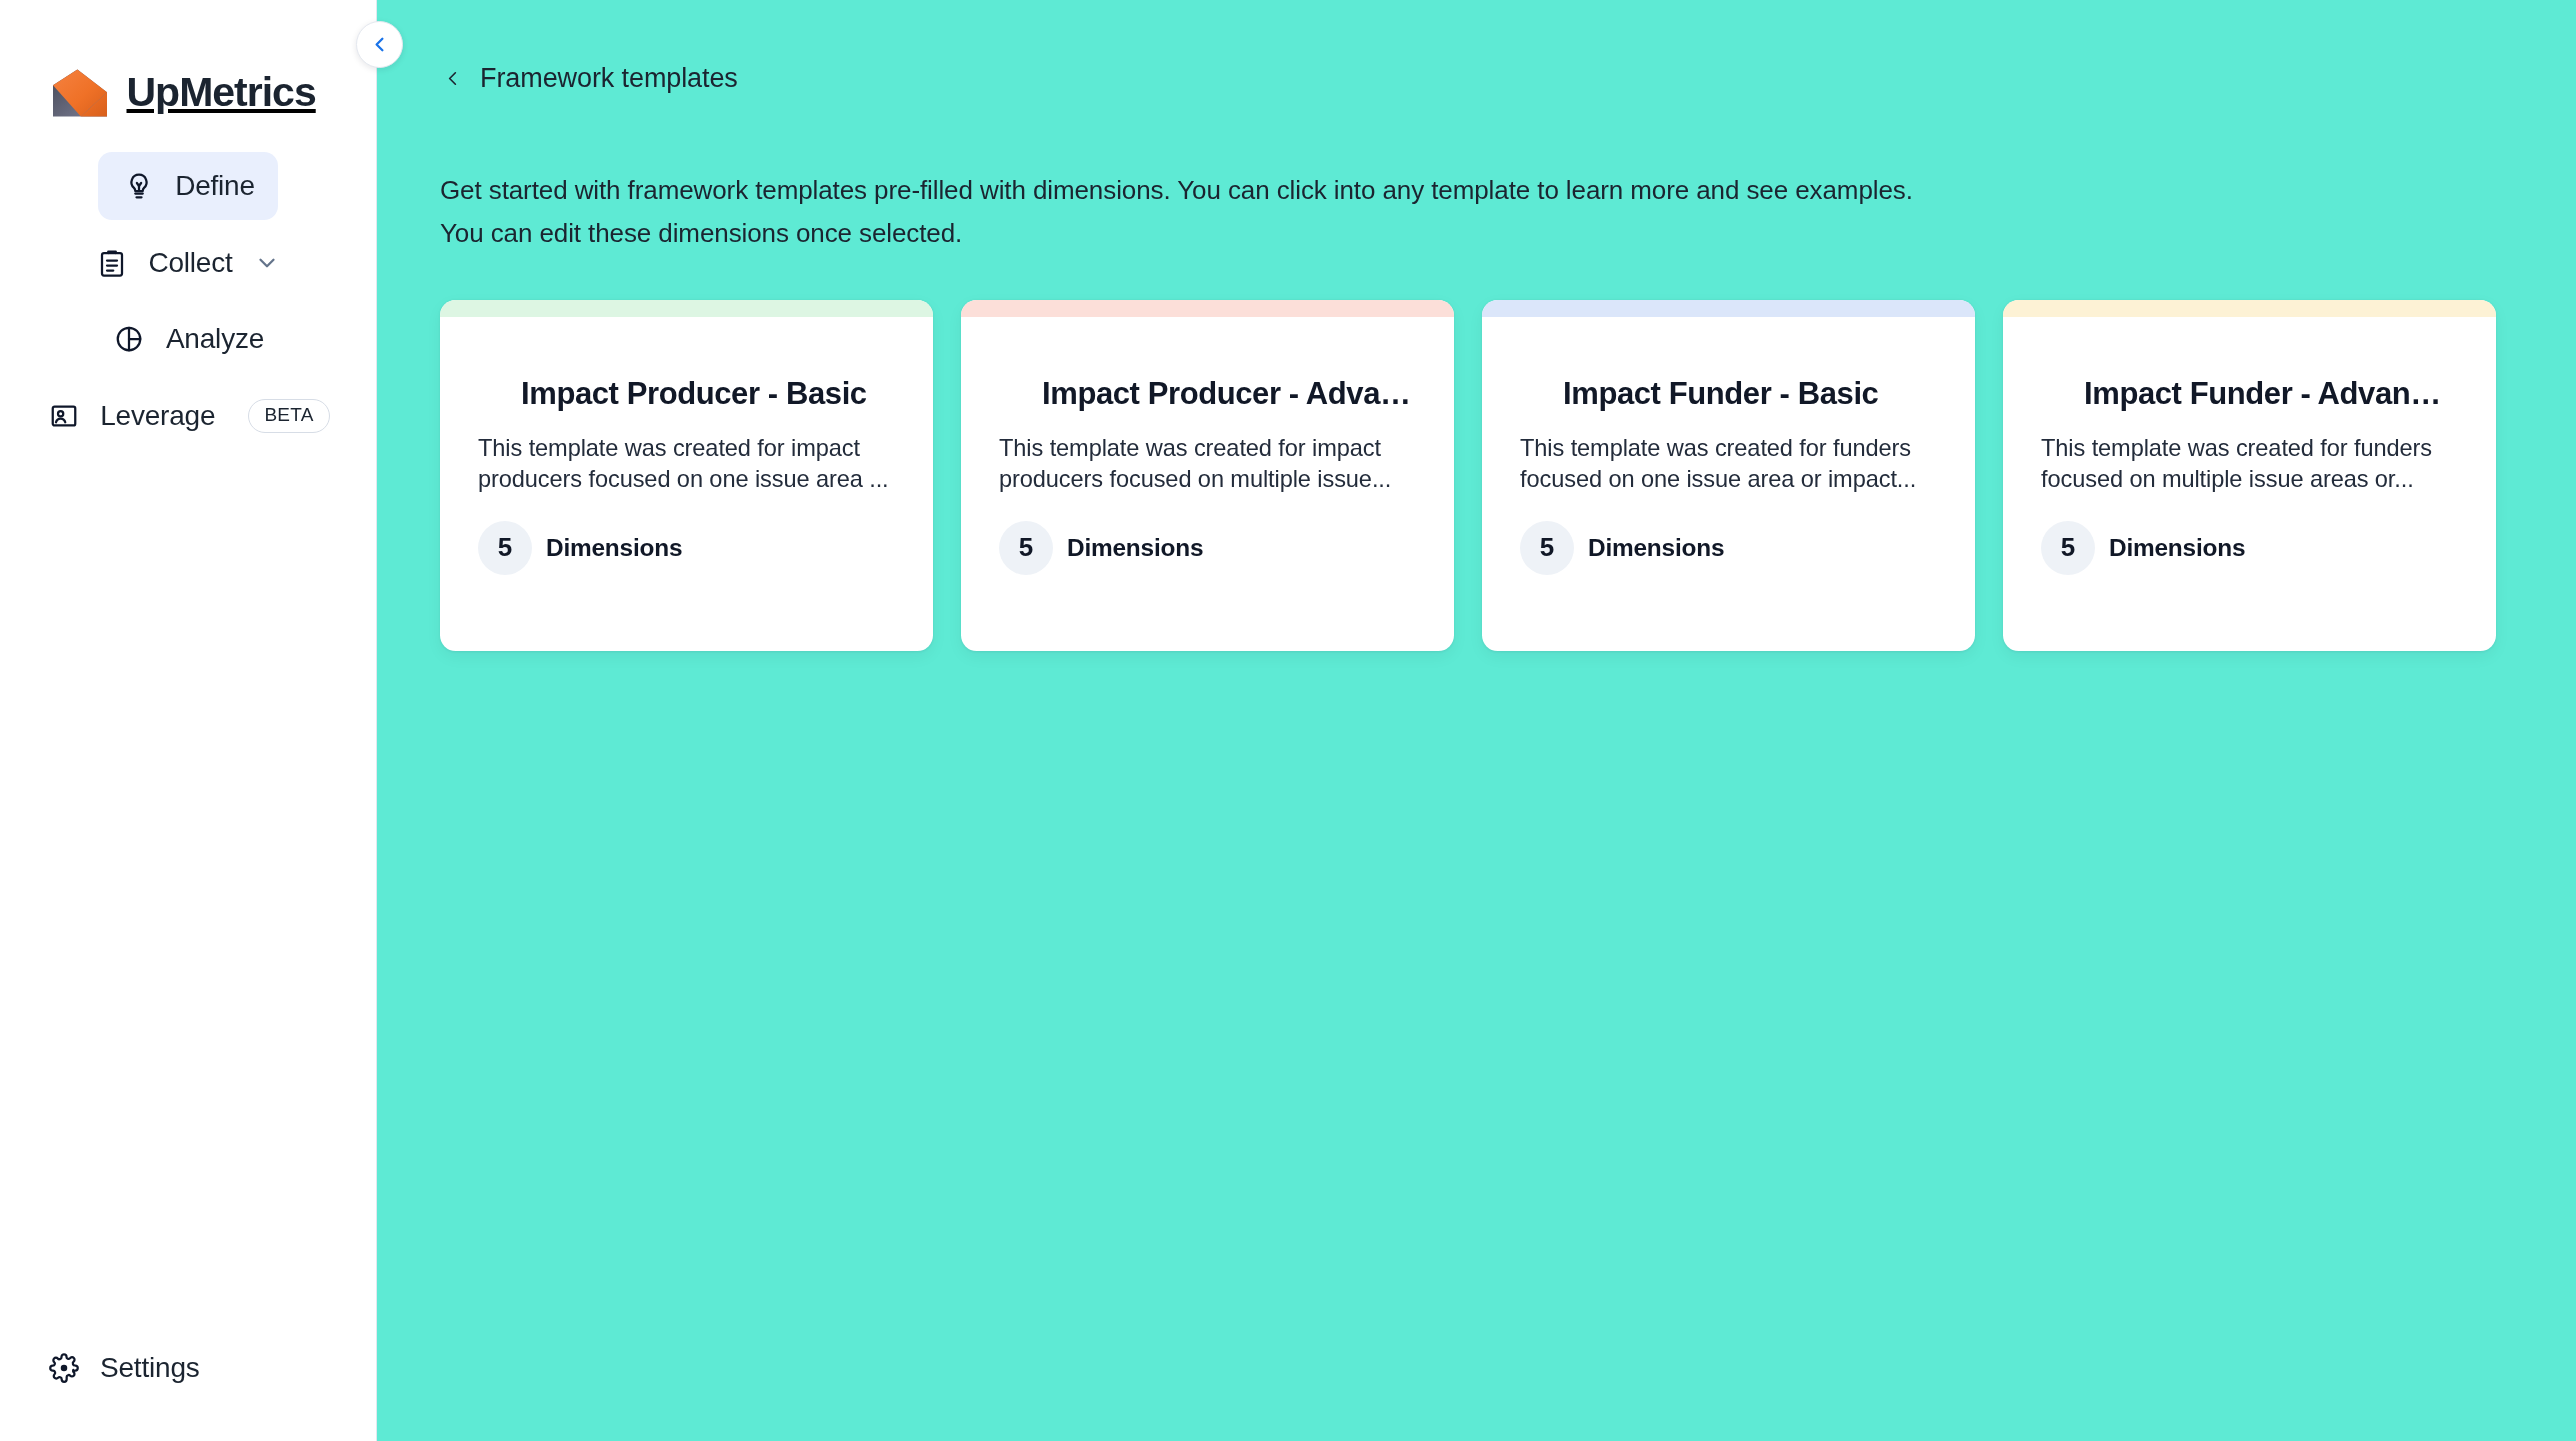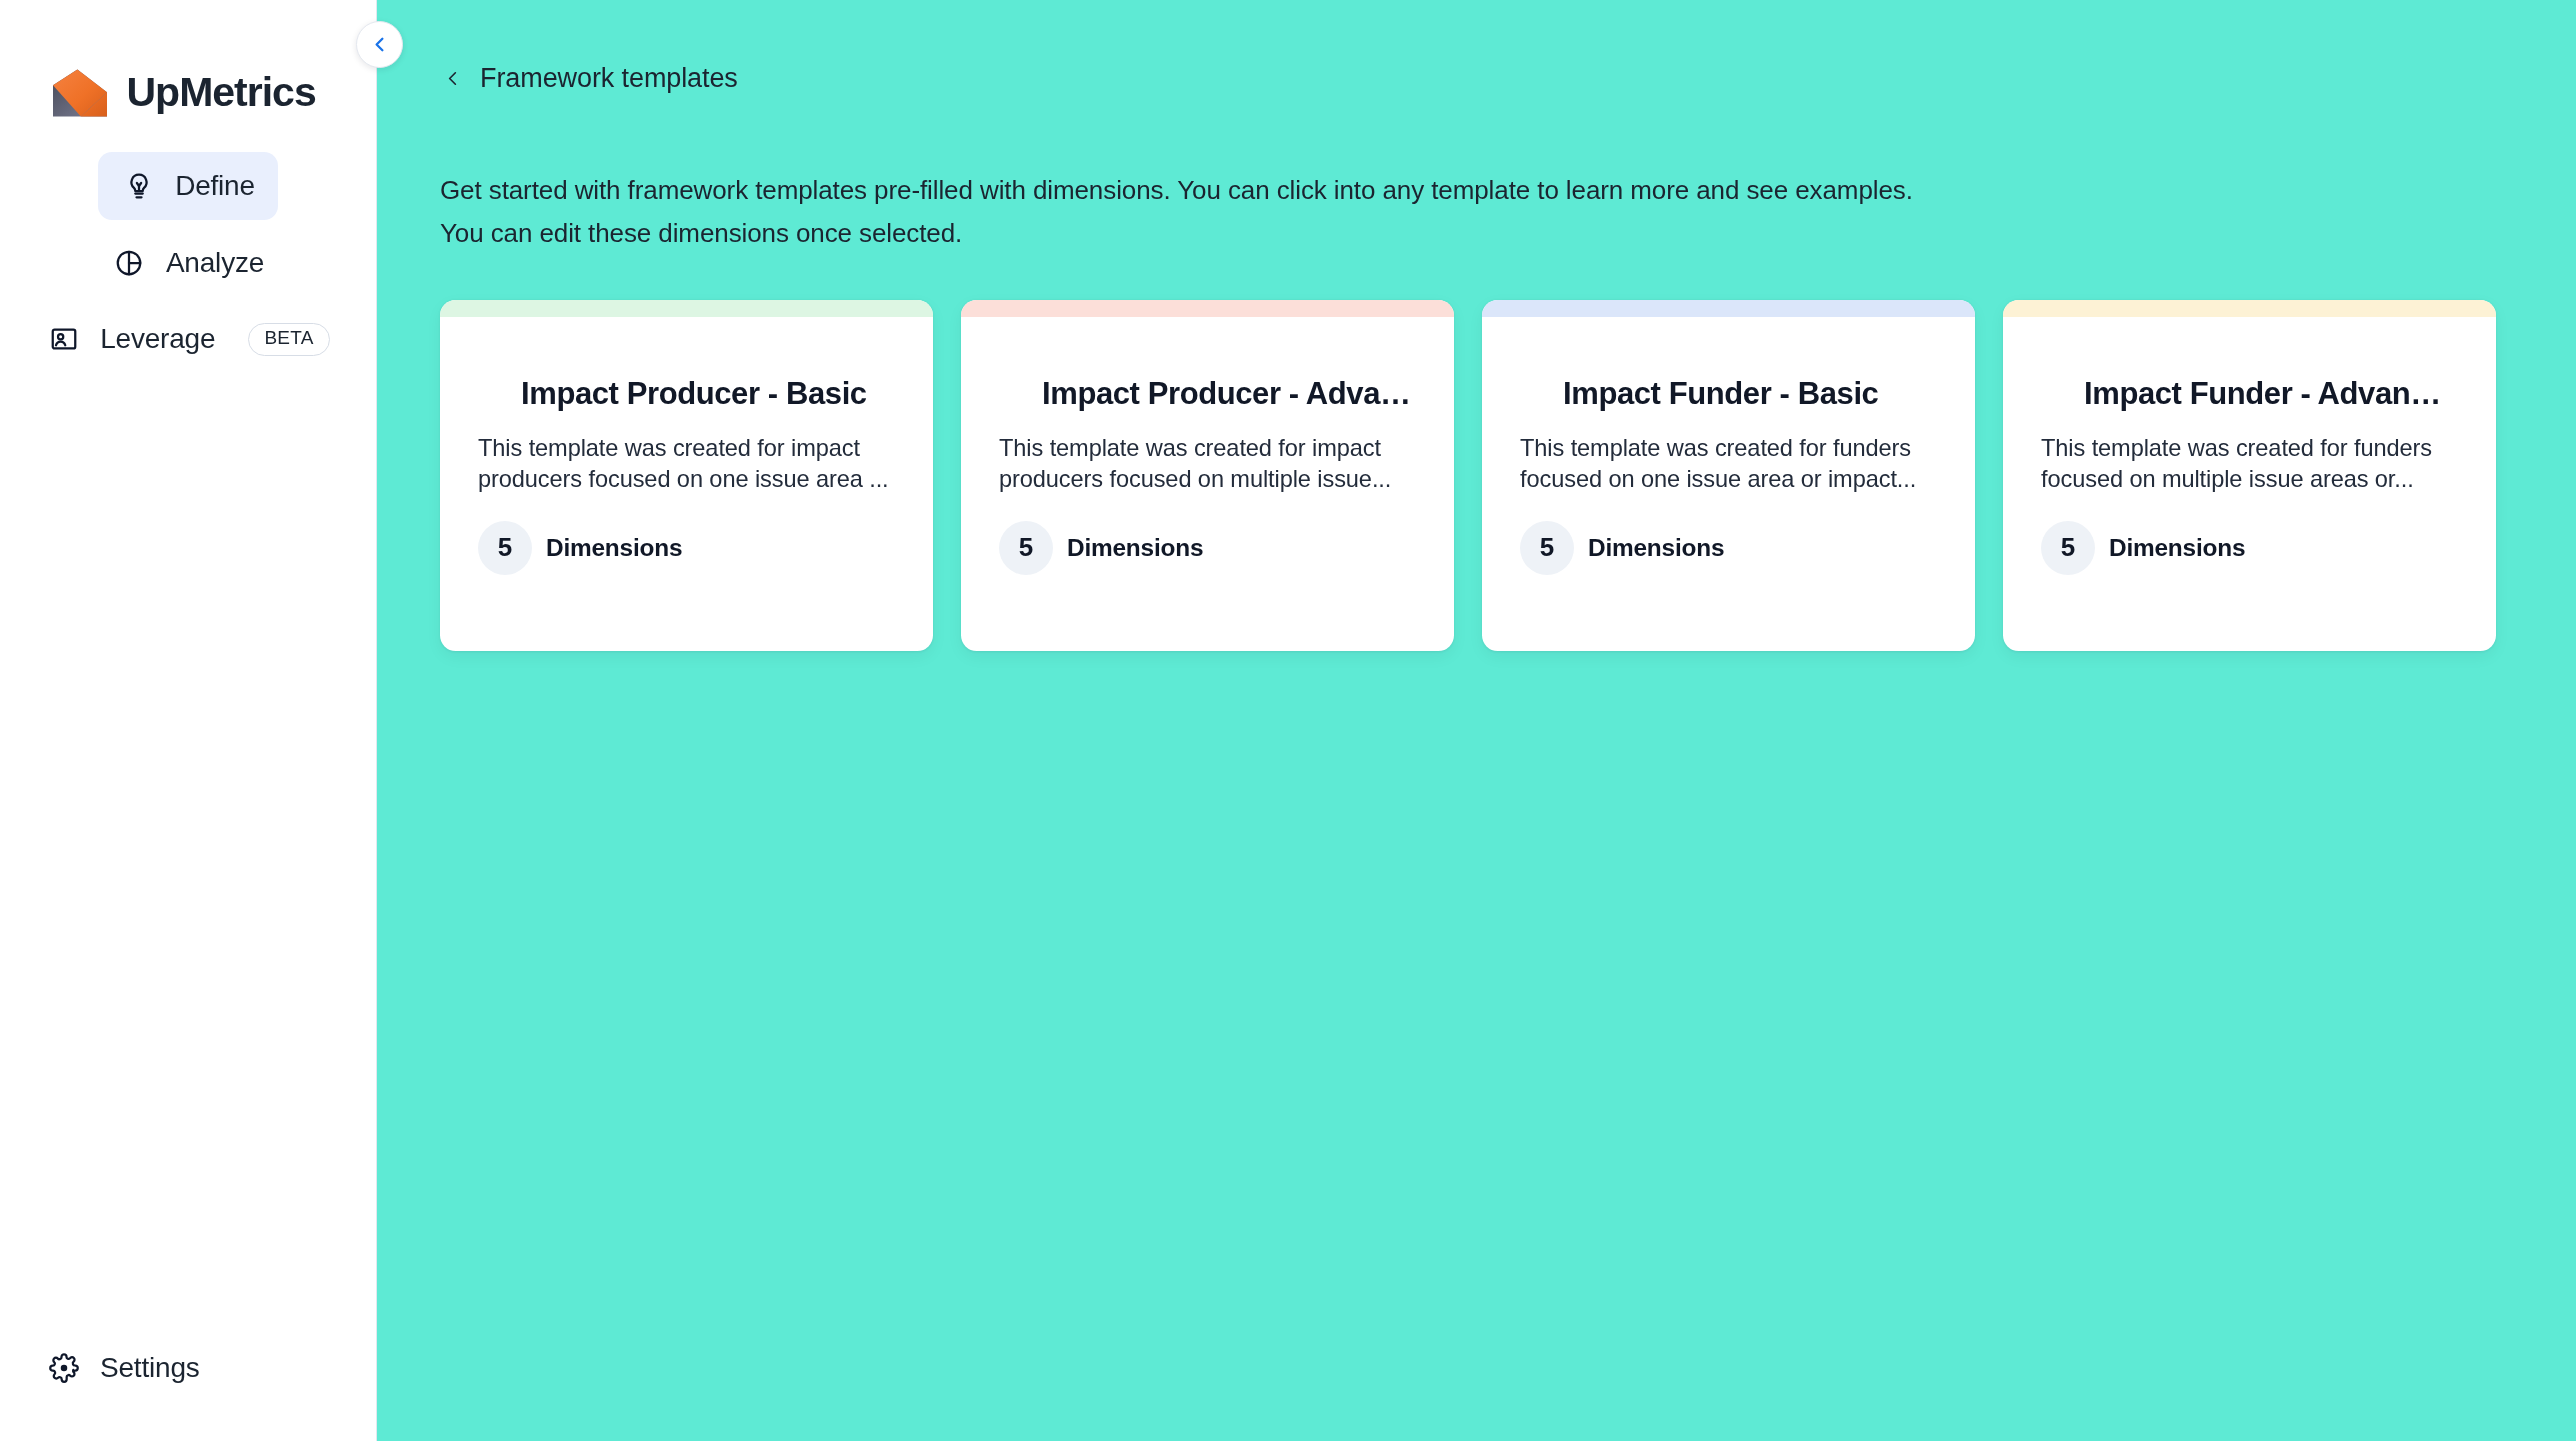--- a/index.html
+++ b/index.html
@@ -35,20 +35,21 @@
     position: relative;
     z-index: 2;
   }
 
   .logo-row {
     display: flex;
     align-items: center;
     gap: 17.5px;
     padding: 54px 0 0 51px;
     height: 131px;
+    text-decoration: underline;
   }
 
   .logo-mark {
     width: 58px;
     height: 54px;
     flex: 0 0 58px;
     display: block;
   }
 
   .logo-text {
@@ -313,20 +314,37 @@
             <path d="M9 18h6"></path>
               <path d="M10 21h4"></path>
             <path d="M12 3a6 6 0 0 0-4 10.5c.6.6 1 1.4 1 2.3v.2h6v-.2c0-.9.4-1.7 1-2.3A6 6 0 0 0 12 3z"></path>
             <path d="M12 12v3"></path>
               <path d="M10.3 9.6 12 12l1.7-2.4"></path>
           </svg>
         </span>
         <span class="nav-label">Define</span>
       </div>
 
+      <div class="nav-item">
+        <span class="nav-icon">
+          <svg width="30" height="30" viewBox="0 0 24 24" fill="none" stroke="currentColor" stroke-width="1.8" stroke-linecap="round" stroke-linejoin="round">
+            <rect x="4" y="4" width="16" height="18" rx="1.6"></rect>
+            <path d="M9 4V2.8h6V4"></path>
+            <path d="M8 10h8"></path>
+              <path d="M8 14h8"></path>
+              <path d="M8 18h5"></path>
+          </svg>
+        </span>
+        <span class="nav-label">Collect</span>
+        <span class="nav-chevron">
+          <svg width="26" height="26" viewBox="0 0 24 24" fill="none" stroke="currentColor" stroke-width="2.1" stroke-linecap="round" stroke-linejoin="round">
+            <path d="M6 9l6 6 6-6"></path>
+          </svg>
+        </span>
+      </div>
 
       <div class="nav-item">
         <span class="nav-icon">
           <svg width="30" height="30" viewBox="0 0 24 24" fill="none" stroke="currentColor" stroke-width="1.8" stroke-linecap="round" stroke-linejoin="round">
             <circle cx="12" cy="12" r="9"></circle>
             <path d="M12 3v18"></path>
               <path d="M12 12h9"></path>
           </svg>
         </span>
         <span class="nav-label">Analyze</span>

